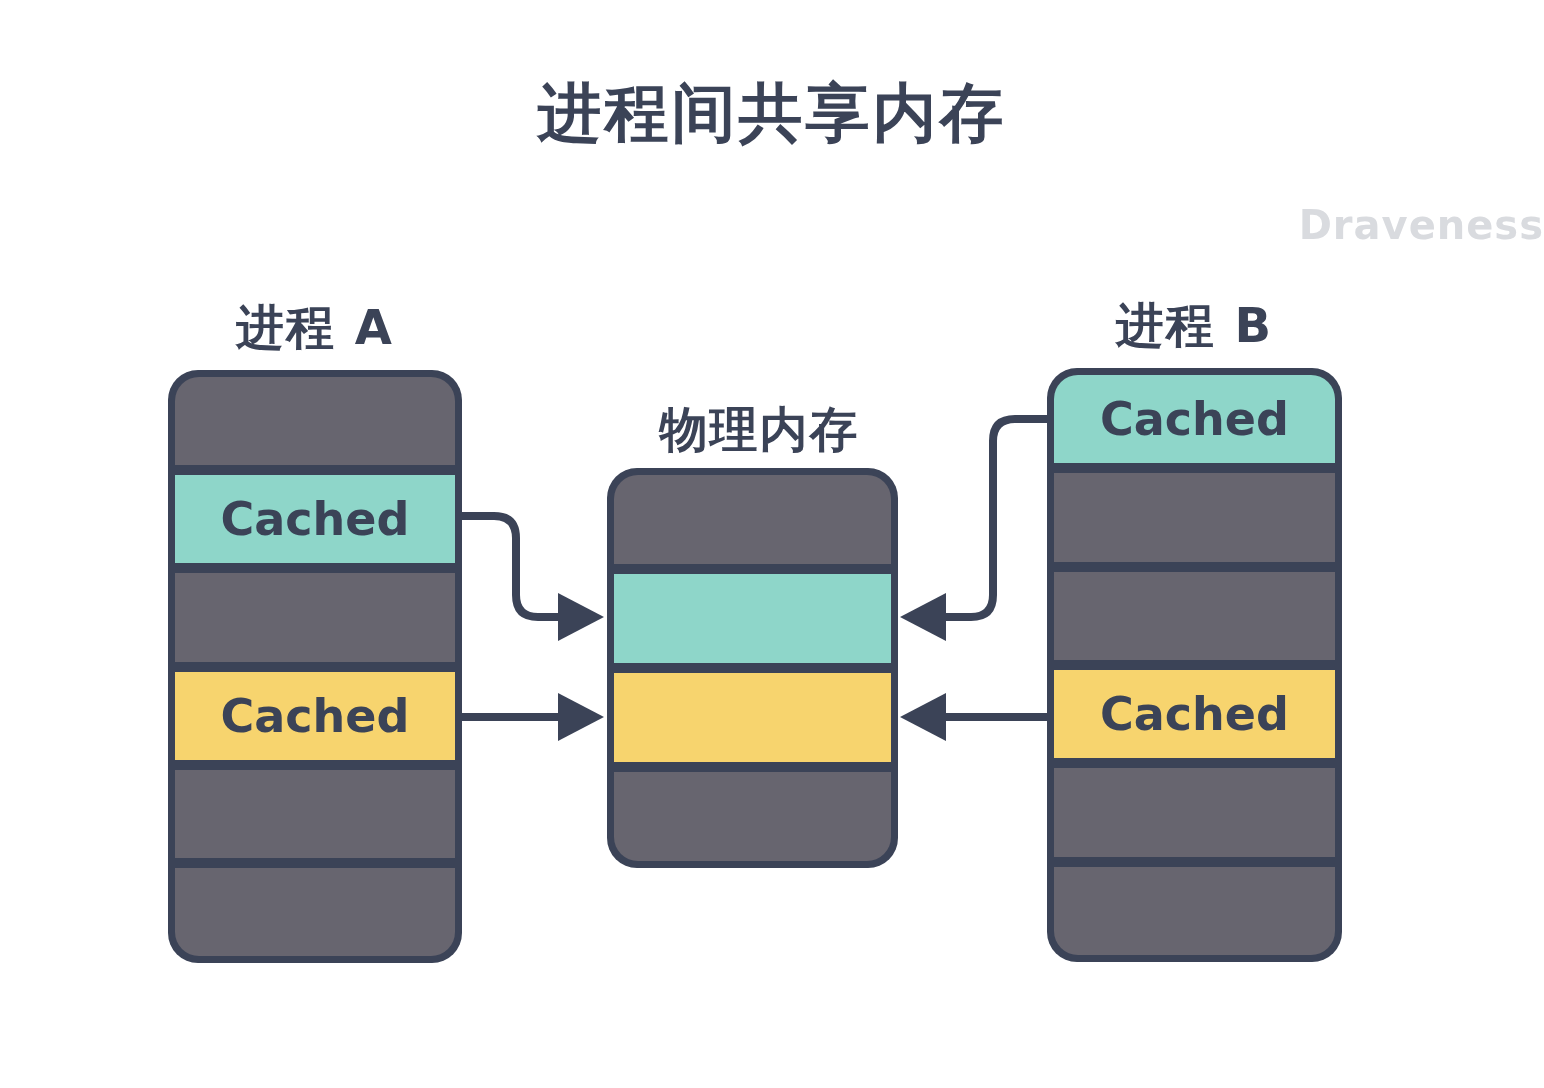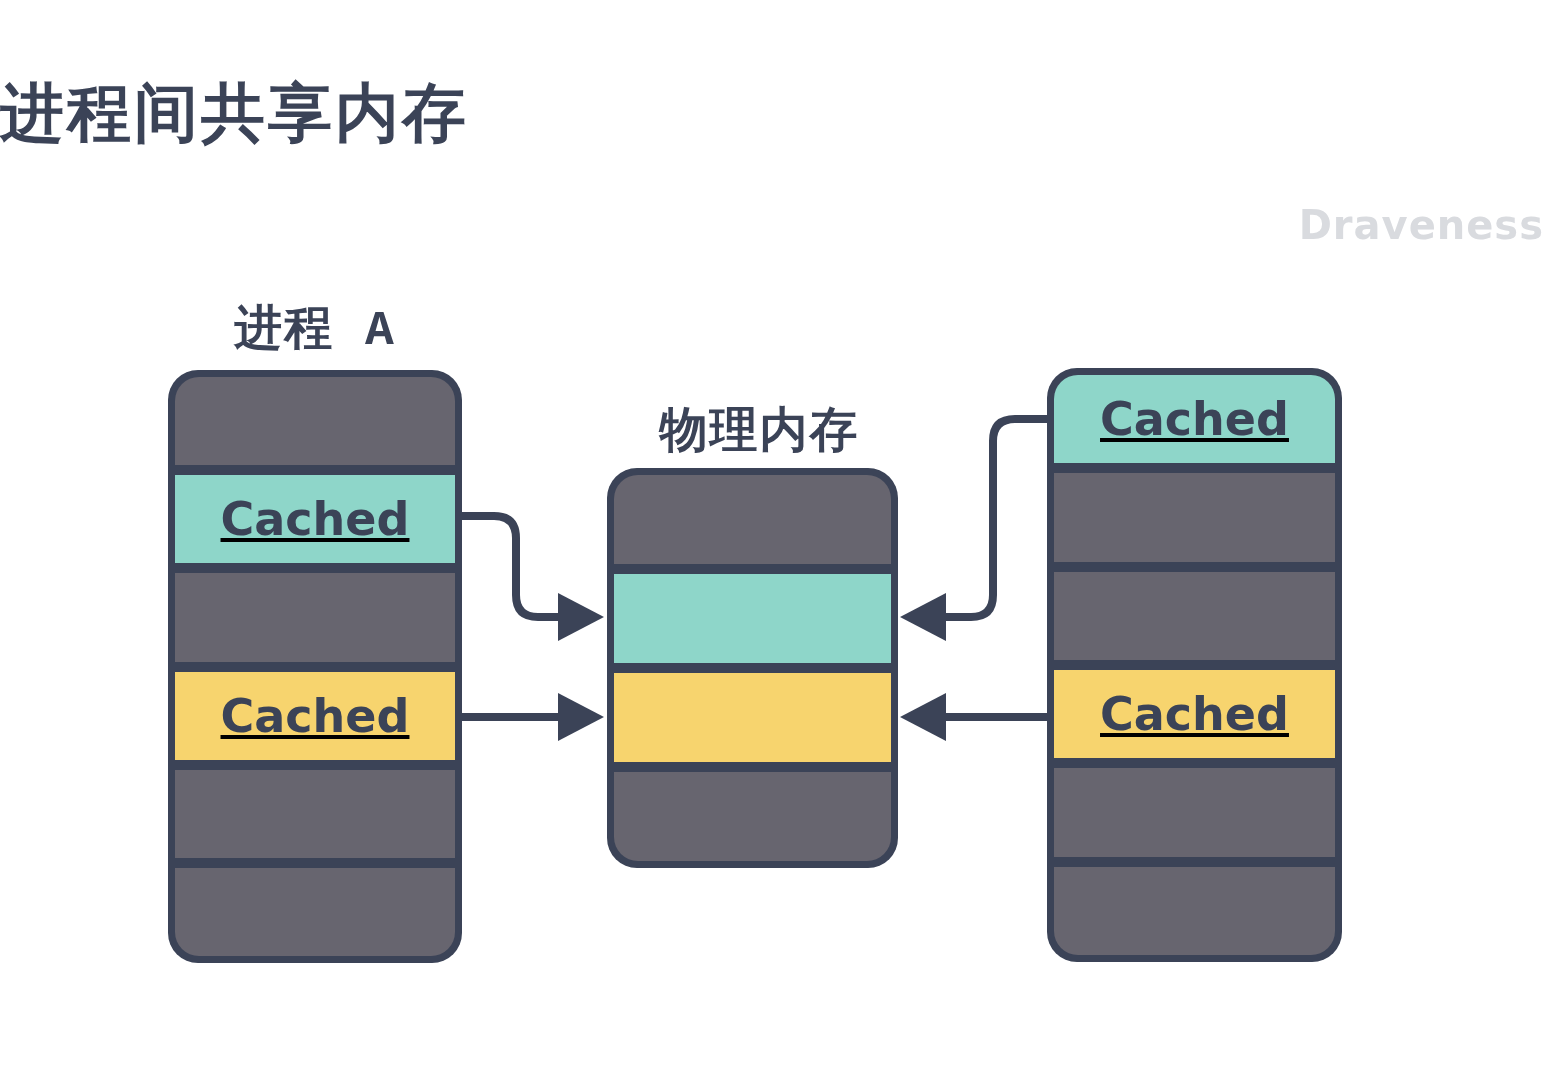--- a/index.html
+++ b/index.html
@@ -8,20 +8,21 @@
     position: relative;
     width: 1544px;
     height: 1088px;
     background: var(--background, #ffffff);
     font-family: "DejaVu Sans", "Liberation Sans", sans-serif;
     overflow: hidden;
   }
   .title {
     position: absolute;
     top: 70px; left: 0; width: 100%;
+    text-align: center;
     font-size: 64px;
     font-weight: 800;
     letter-spacing: 3px;
     color: var(--navy, #3b4357);
   }
   .subtitle {
     position: absolute;
     top: 202px; left: 0; width: 100%;
     text-align: right;
     font-size: 40px;
@@ -29,31 +30,29 @@
     letter-spacing: 1px;
     color: var(--subtitle-gray, #d9dbdf);
   }
   .col-label {
     position: absolute;
     text-align: center;
     font-size: 48px;
     font-weight: 800;
     letter-spacing: 2px;
     color: var(--navy, #3b4357);
-    font-family: Liberation Mono, monospace;
   }
   .column {
     position: absolute;
     background: var(--navy, #3b4357);
     border-radius: 30px;
     padding: 7px;
     display: flex;
     flex-direction: column;
     gap: 10px;
-    text-decoration: underline;
   }
   .seg {
     flex: 1;
     display: flex;
     align-items: center;
     justify-content: center;
     font-size: 46px;
     font-weight: 800;
     color: var(--navy, #3b4357);
     overflow: hidden;
@@ -111,20 +110,21 @@
       <span></span>
     </div>
     <div class="seg seg-yellow">
       <span></span>
     </div>
     <div class="seg seg-gray">
       <span></span>
     </div>
   </div>
 
+  <div class="col-label" style="left:1047px; top:294px; width:295px;">进程 B</div>
   <div class="column" style="left:1047px; top:368px; width:295px; height:594px;">
     <div class="seg seg-teal">
       <span>Cached</span>
     </div>
     <div class="seg seg-gray">
       <span></span>
     </div>
     <div class="seg seg-gray">
       <span></span>
     </div>

